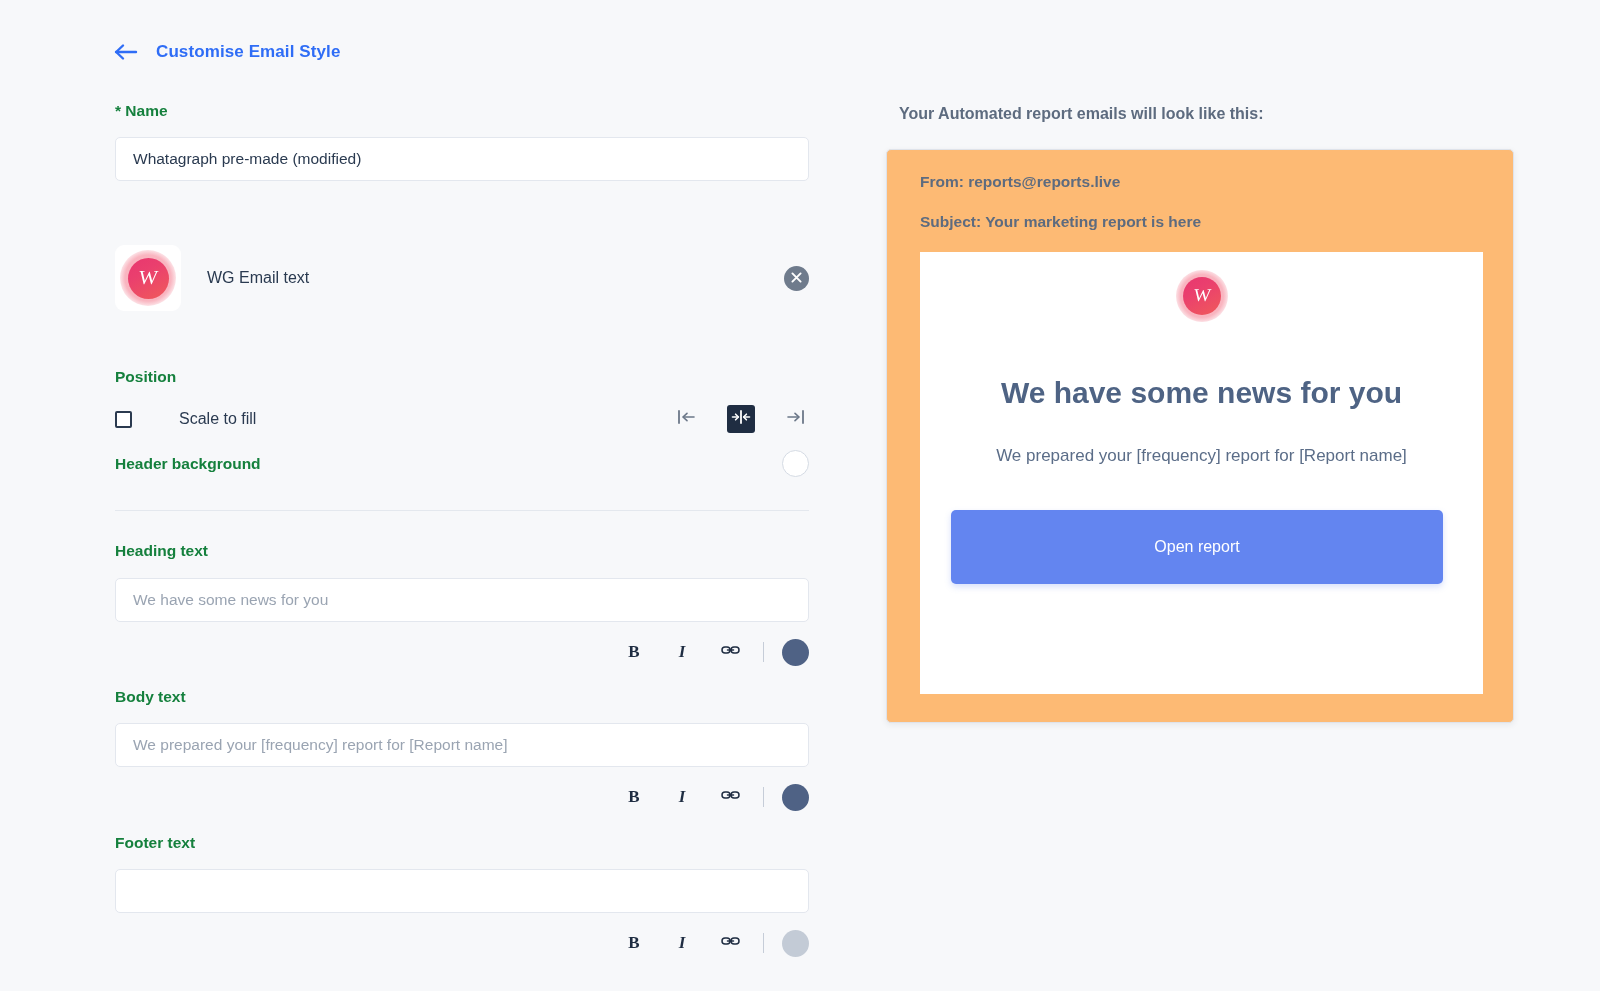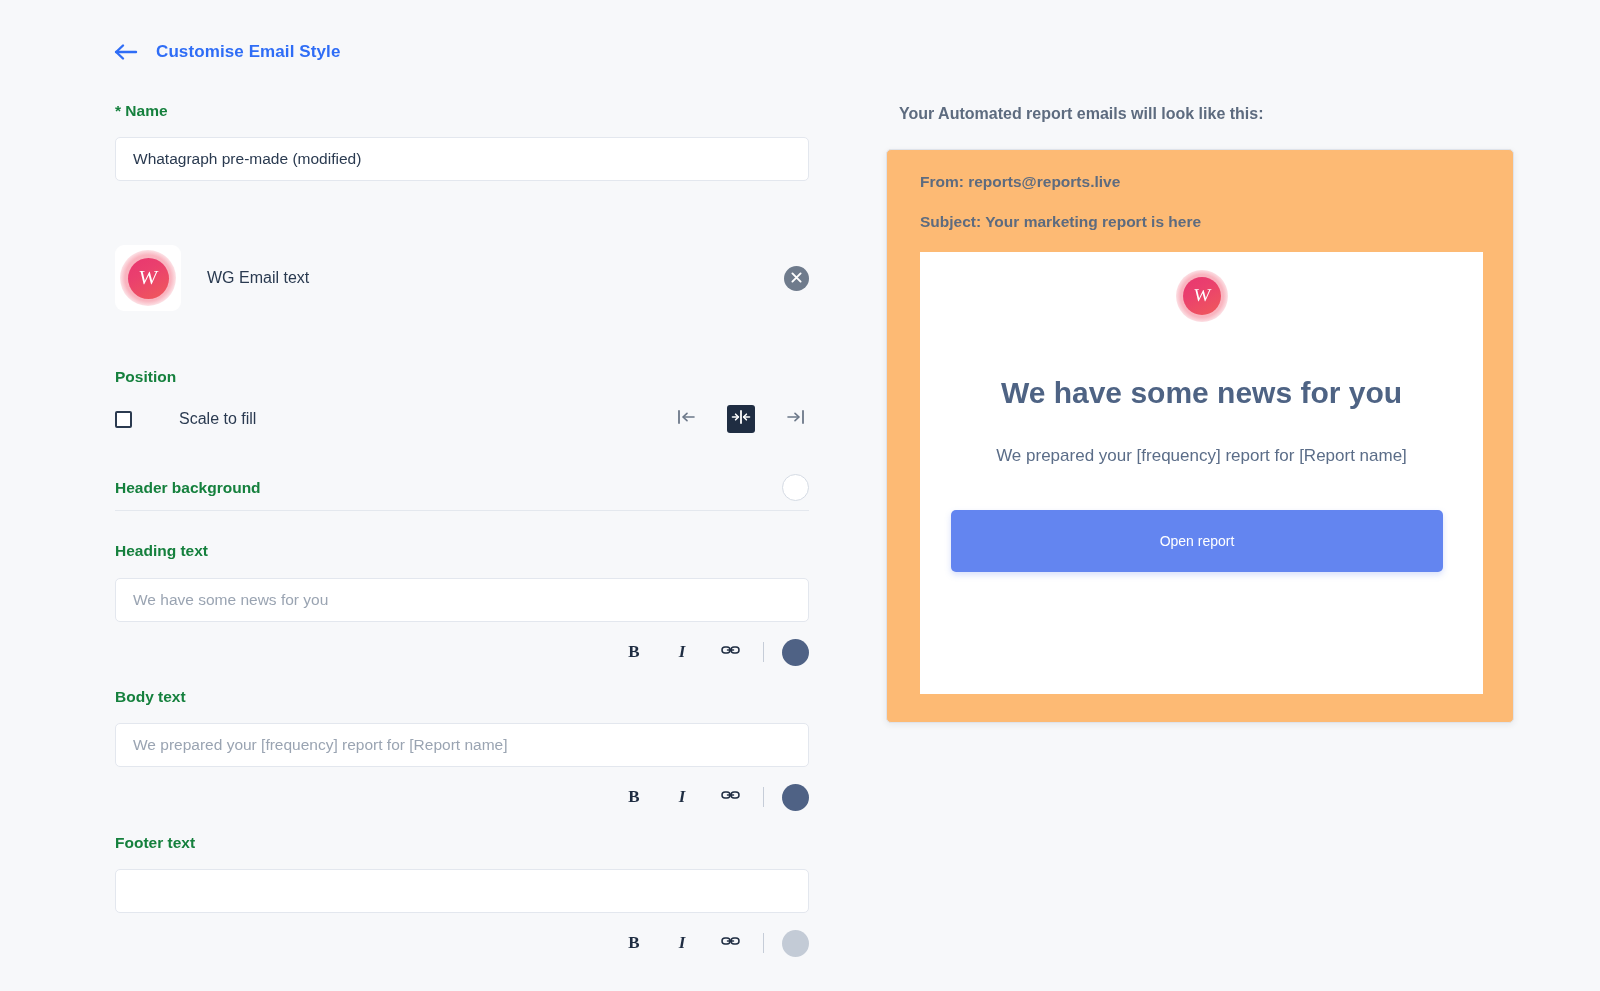--- a/index.html
+++ b/index.html
@@ -140,21 +140,21 @@
   .align-btn {
     width: 28px; height: 28px;
     display: flex; align-items: center; justify-content: center;
     border-radius: 3px;
     cursor: pointer;
   }
   .align-btn.active { background: #1f2d42; }
 
   .header-bg-row {
     position: absolute;
-    left: 91px; top: 474px;
+    left: 91px; top: 450px;
     width: 694px;
     display: flex; align-items: center; gap: 30px;
   }
   .swatch {
     width: 27px; height: 27px;
     border-radius: 50%;
     cursor: pointer;
     flex: 0 0 auto;
   }
   .swatch-white { background: #ffffff; border: 1px solid #d5dbe4; }
@@ -260,27 +260,27 @@
   .email-sub {
     position: absolute;
     left: 0; right: 0; top: 194px;
     text-align: center;
     font-size: 17px;
     color: #5b6d88;
   }
   .open-report-btn {
     position: absolute;
     left: 31px; top: 258px;
-    width: 492px; height: 62px;
+    width: 492px; height: 74px;
     background: #6385f0;
     border: none;
     border-radius: 5px;
     color: #ffffff;
     font-family: "Liberation Sans", sans-serif;
-    font-size: 14px;
+    font-size: 16px;
     cursor: pointer;
     box-shadow: 0 3px 6px rgba(99,133,240,0.25);
   }
 </style>
 </head>
 <body>
 
 <div class="left-panel">
 
   <div class="back-row">

